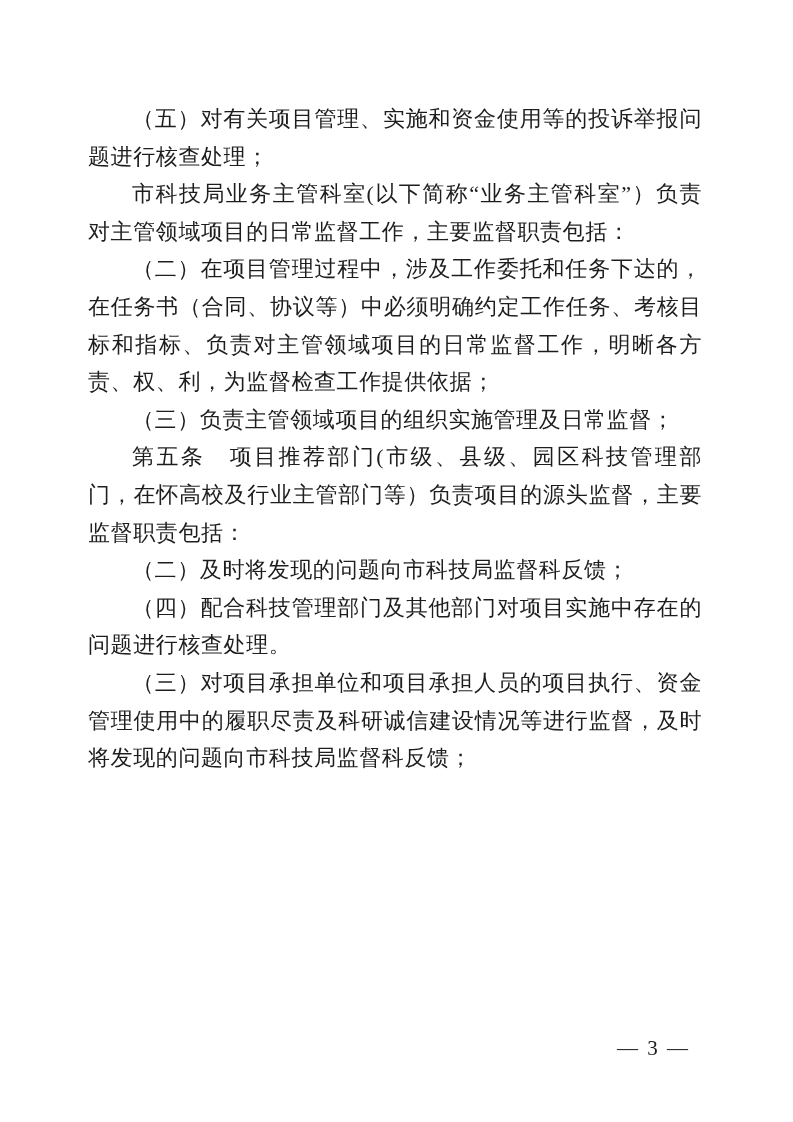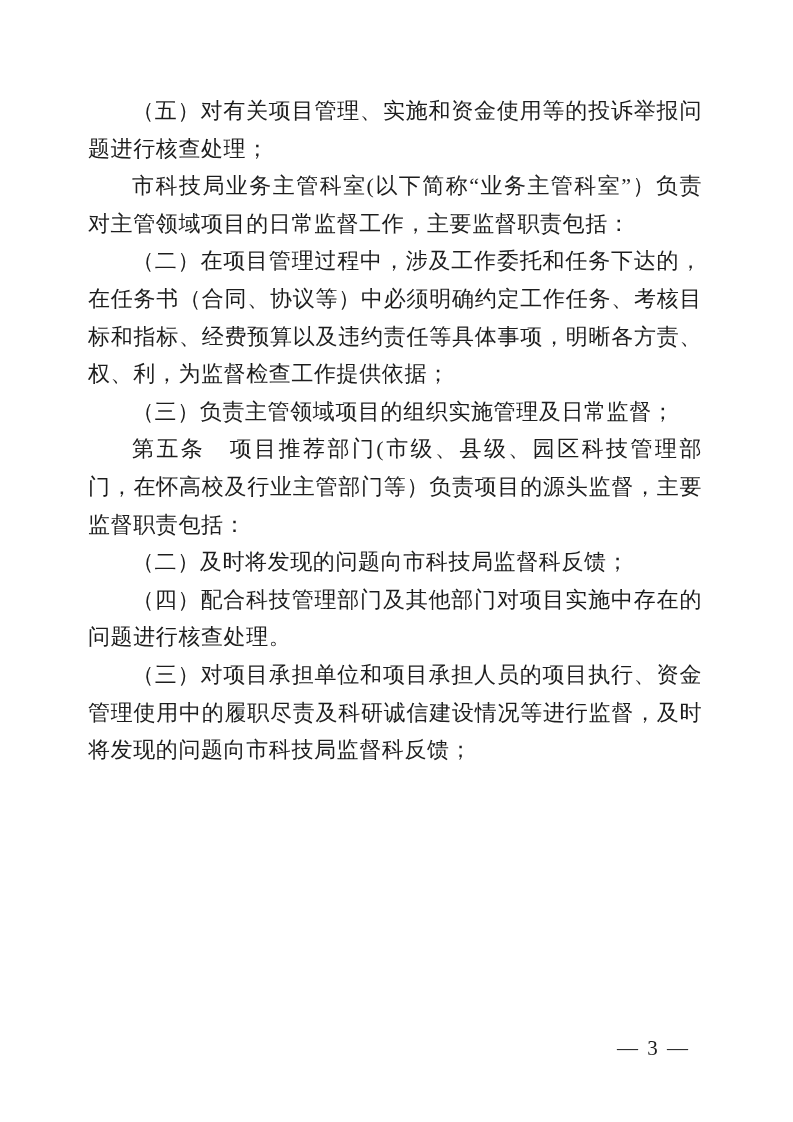--- a/index.html
+++ b/index.html
@@ -11,21 +11,21 @@
     position: relative;
     width: 793px;
     height: 1122px;
     background: #ffffff;
     overflow: hidden;
     font-family: "Liberation Serif", "DejaVu Serif", serif;
   }
   .doc-body {
     position: absolute;
     left: 88px;
-    top: 92px;
+    top: 100px;
     width: 614px;
     color: #1d1d1d;
   }
   .doc-body p {
     margin: 0;
     padding: 0;
     font-size: 22px;
     line-height: 37.6px;
     letter-spacing: 0.6px;
     text-align: justify;
@@ -47,21 +47,21 @@
     white-space: nowrap;
   }
 </style>
 </head>
 <body>
 
 <div class="page">
   <div class="doc-body" id="doc-body">
       <p>（五）对有关项目管理、实施和资金使用等的投诉举报问题进行核查处理；</p>
       <p>市科技局业务主管科室(以下简称“业务主管科室”）负责对主管领域项目的日常监督工作，主要监督职责包括：</p>
-      <p>（二）在项目管理过程中，涉及工作委托和任务下达的，在任务书（合同、协议等）中必须明确约定工作任务、考核目标和指标、经费预算以及违约责任等具体事项，明晰各方责、权、利，为监督检查工作提供依据；</p>
+      <p>（二）在项目管理过程中，涉及工作委托和任务下达的，在任务书（合同、协议等）中必须明确约定工作任务、考核目标和指标、负责对主管领域项目的日常监督工作，明晰各方责、权、利，为监督检查工作提供依据；</p>
       <p>（三）负责主管领域项目的组织实施管理及日常监督；</p>
       <p><strong>第五条</strong>　项目推荐部门(市级、县级、园区科技管理部门，在怀高校及行业主管部门等）负责项目的源头监督，主要监督职责包括：</p>
       <p>（二）及时将发现的问题向市科技局监督科反馈；</p>
       <p>（四）配合科技管理部门及其他部门对项目实施中存在的问题进行核查处理。</p>
       <p>（三）对项目承担单位和项目承担人员的项目执行、资金管理使用中的履职尽责及科研诚信建设情况等进行监督，及时将发现的问题向市科技局监督科反馈；</p>
     </div>
   <div class="page-footer">— 3 —</div>
 </div>
 
 </body></html>

